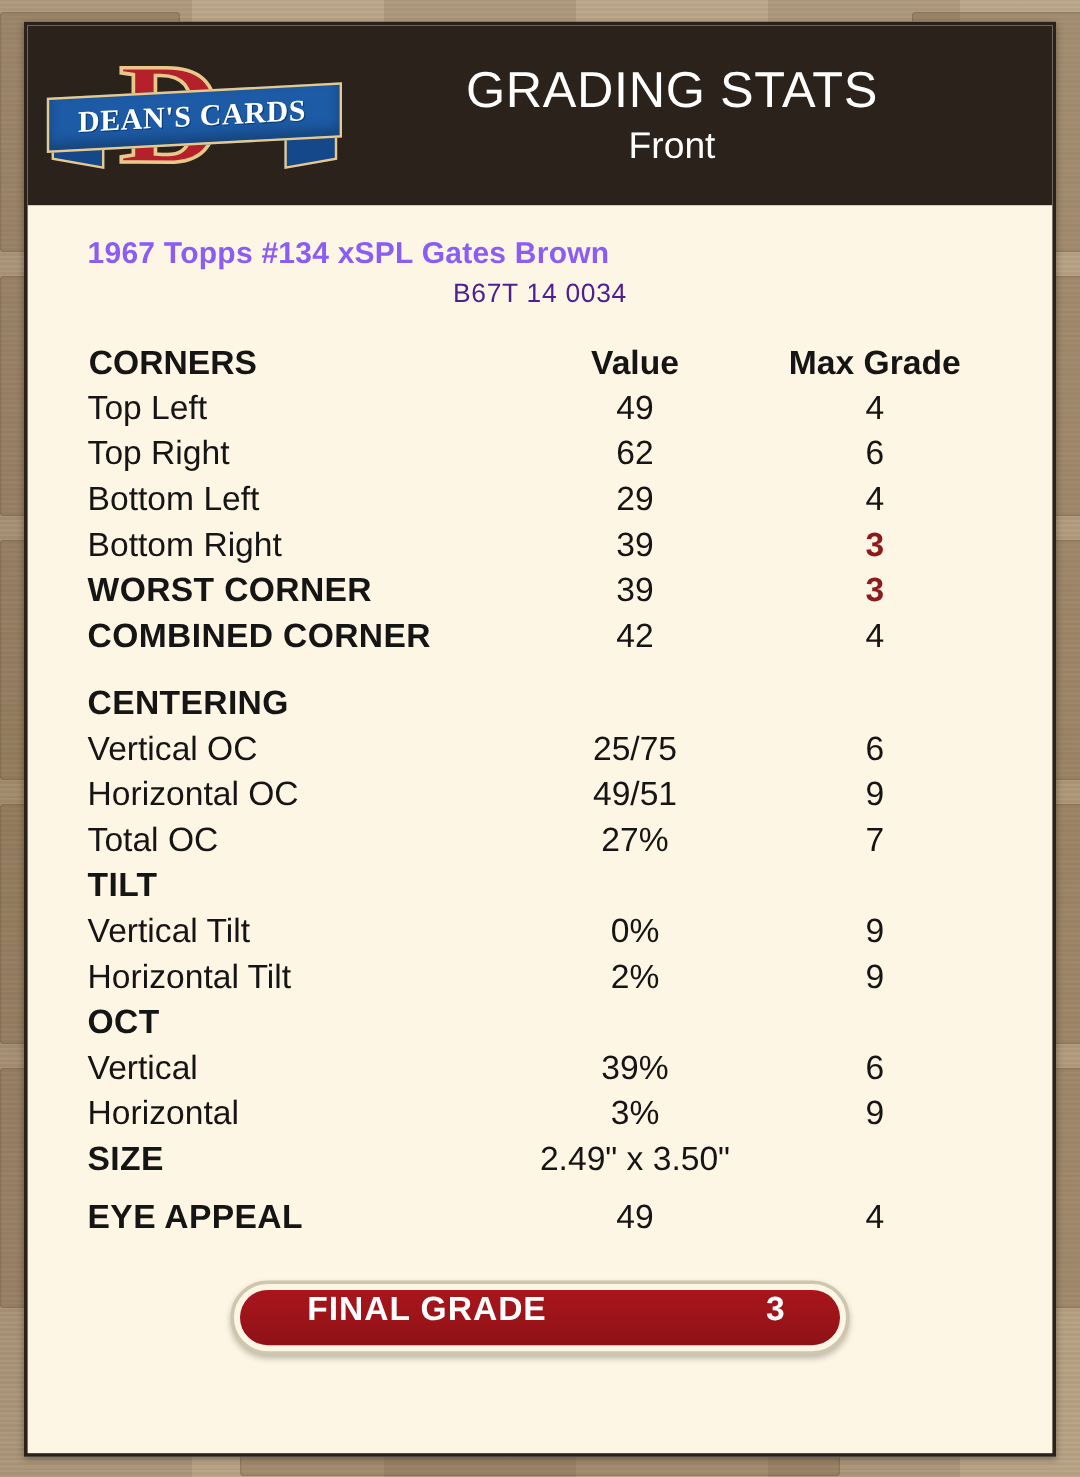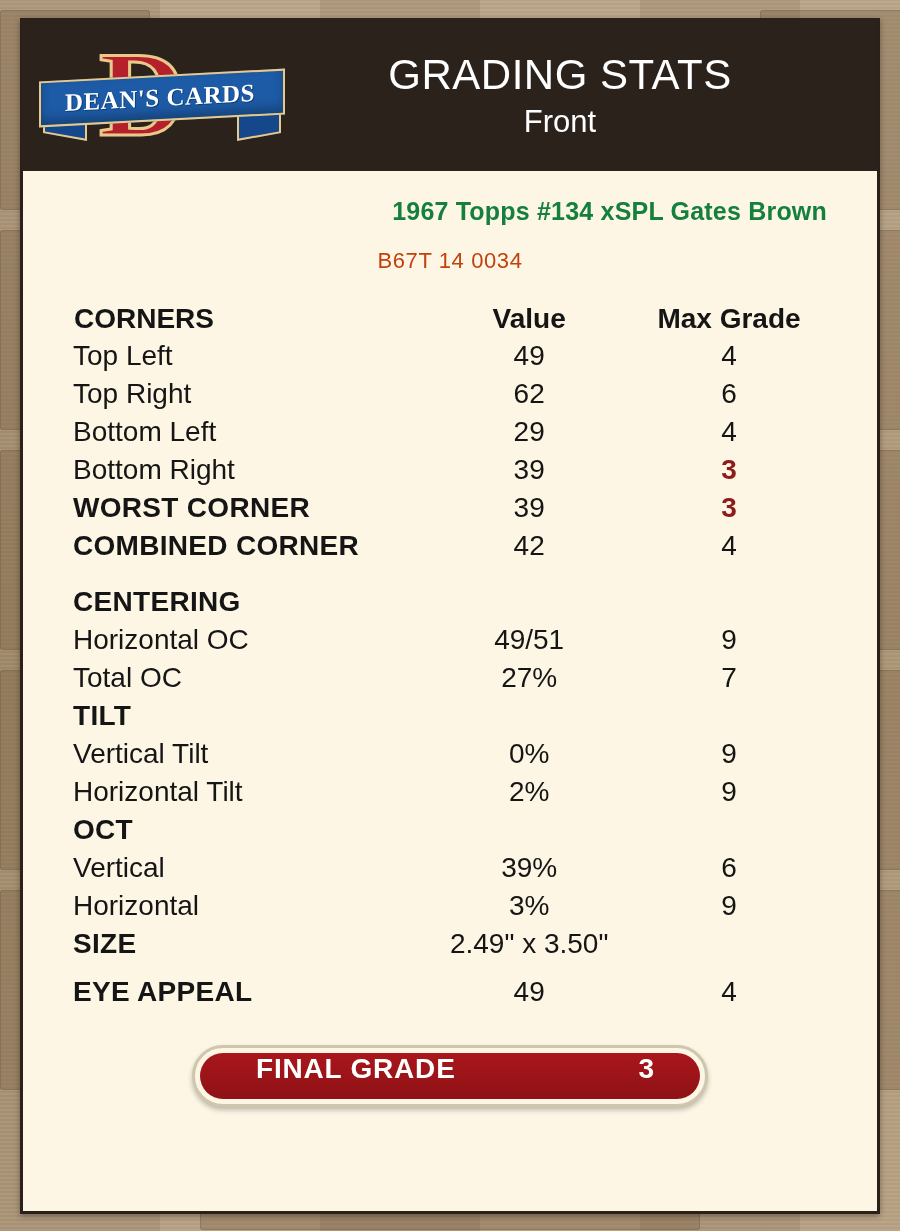--- a/index.html
+++ b/index.html
@@ -129,31 +129,31 @@
     font-size: 31px;
     line-height: 40px;
     margin-top: 2px;
   }
 
   .body-wrap {
     padding: 26px 50px 0 50px;
   }
 
   .card-title {
-    text-align: right;
+    text-align: left;
     font-size: 25px;
     font-weight: bold;
-    color: #15803d;
+    color: #8b5cf6;
     letter-spacing: 0.2px;
   }
   .card-serial {
     text-align: center;
     font-size: 22px;
-    color: #c2410c;
-    margin-top: 22px;
+    color: #4c1d95;
+    margin-top: 6px;
     letter-spacing: 0.6px;
   }
 
   table.stats {
     width: 100%;
     border-collapse: collapse;
     margin-top: 28px;
     color: #151515;
   }
   table.stats td {
@@ -296,20 +296,25 @@
         <tr class="spacer">
             <td colspan="3"></td>
           </tr>
 
         <tr>
           <td class="c-label section">CENTERING</td>
           <td class="c-value"></td>
           <td class="c-grade"></td>
         </tr>
         <tr>
+          <td class="c-label">Vertical OC</td>
+          <td class="c-value">25/75</td>
+          <td class="c-grade">6</td>
+        </tr>
+        <tr>
           <td class="c-label">Horizontal OC</td>
           <td class="c-value">49/51</td>
           <td class="c-grade">9</td>
         </tr>
         <tr>
           <td class="c-label">Total OC</td>
           <td class="c-value">27%</td>
           <td class="c-grade">7</td>
         </tr>
 

